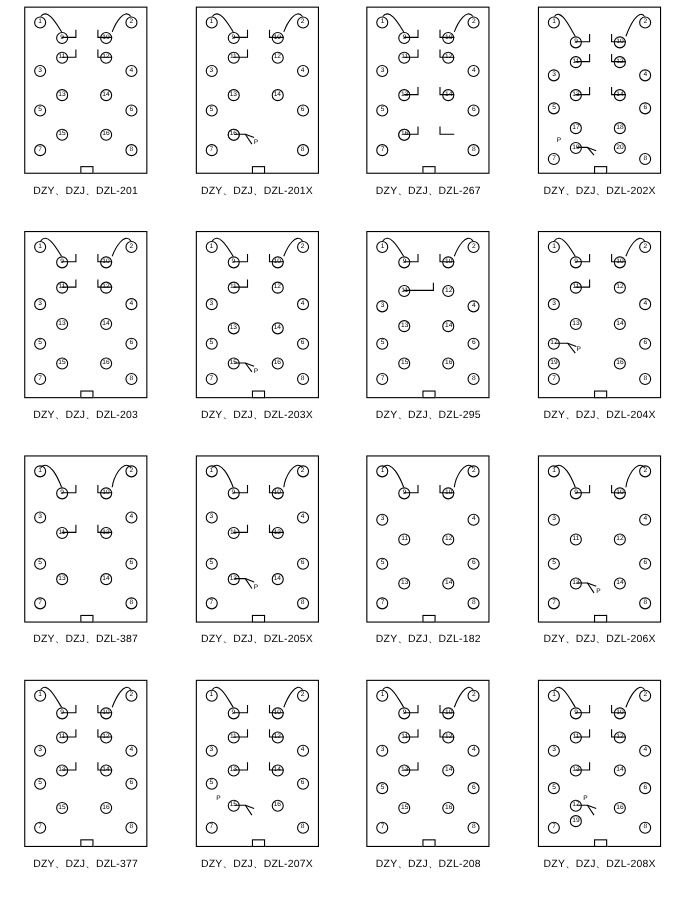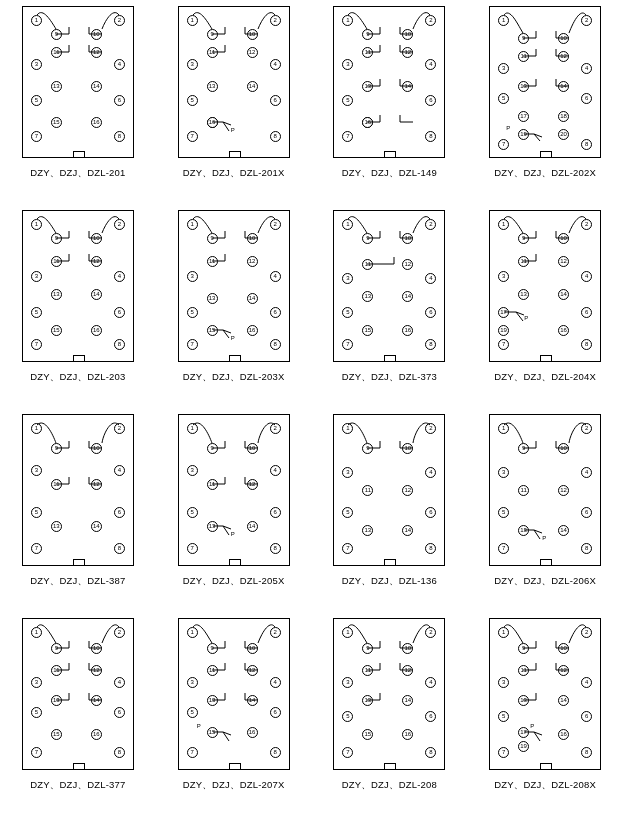--- a/index.html
+++ b/index.html
@@ -152,21 +152,21 @@
         <path d="M79 27 L 66 27 L 66 20"></path>
         <path d="M33 45 L 46 45 L 46 38"></path>
         <path d="M79 45 L 66 45 L 66 38"></path>
         <path d="M33 79 L 46 79 L 46 72"></path>
         <path d="M79 79 L 66 79 L 66 72"></path>
         <path d="M33 115 L 46 115 L 46 108"></path>
         <path d="M79 115 L 66 115 L 66 108"></path>
       </svg>
       <div class="plug"></div>
     </div>
-    <div class="caption">DZY、DZJ、DZL-149</div>
+    <div class="caption">DZY、DZJ、DZL-267</div>
   </div>
 
   <div class="cell">
     <div class="frame">
       <div class="term" style="left:8px;top:8px;">1</div>
       <div class="term" style="left:28px;top:26px;">9</div>
       <div class="term" style="left:28px;top:44px;">11</div>
       <div class="term" style="left:8px;top:56px;">3</div>
       <div class="term" style="left:28px;top:74px;">13</div>
       <div class="term" style="left:8px;top:86px;">5</div>
@@ -292,21 +292,21 @@
 
       <svg class="arcs">
         <path d="M14 8 C 20 0, 28 14, 33 22"></path>
         <path d="M96 8 C 90 0, 82 14, 79 22"></path>
         <path d="M33 27 L 46 27 L 46 20"></path>
         <path d="M79 27 L 66 27 L 66 20"></path>
         <path d="M33 53 L 60 53 L 60 46"></path>
       </svg>
       <div class="plug"></div>
     </div>
-    <div class="caption">DZY、DZJ、DZL-373</div>
+    <div class="caption">DZY、DZJ、DZL-295</div>
   </div>
 
   <div class="cell">
     <div class="frame">
       <div class="term" style="left:8px;top:8px;">1</div>
       <div class="term" style="left:28px;top:22px;">9</div>
       <div class="term" style="left:28px;top:45px;">11</div>
       <div class="term" style="left:8px;top:60px;">3</div>
       <div class="term" style="left:28px;top:78px;">13</div>
       <div class="term" style="left:8px;top:96px;">17</div>
@@ -421,21 +421,21 @@
       <div class="term" style="left:91px;top:128px;">8</div>
 
       <svg class="arcs">
         <path d="M14 10 C 22 2, 30 20, 33 28"></path>
         <path d="M96 10 C 88 2, 80 20, 79 28"></path>
         <path d="M33 33 L 46 33 L 46 26"></path>
         <path d="M79 33 L 66 33 L 66 26"></path>
       </svg>
       <div class="plug"></div>
     </div>
-    <div class="caption">DZY、DZJ、DZL-136</div>
+    <div class="caption">DZY、DZJ、DZL-182</div>
   </div>
 
   <div class="cell">
     <div class="frame">
       <div class="term" style="left:8px;top:8px;">1</div>
       <div class="term" style="left:28px;top:28px;">9</div>
       <div class="term" style="left:8px;top:52px;">3</div>
       <div class="term" style="left:28px;top:70px;">11</div>
       <div class="term" style="left:8px;top:92px;">5</div>
       <div class="term" style="left:28px;top:110px;">13</div>

